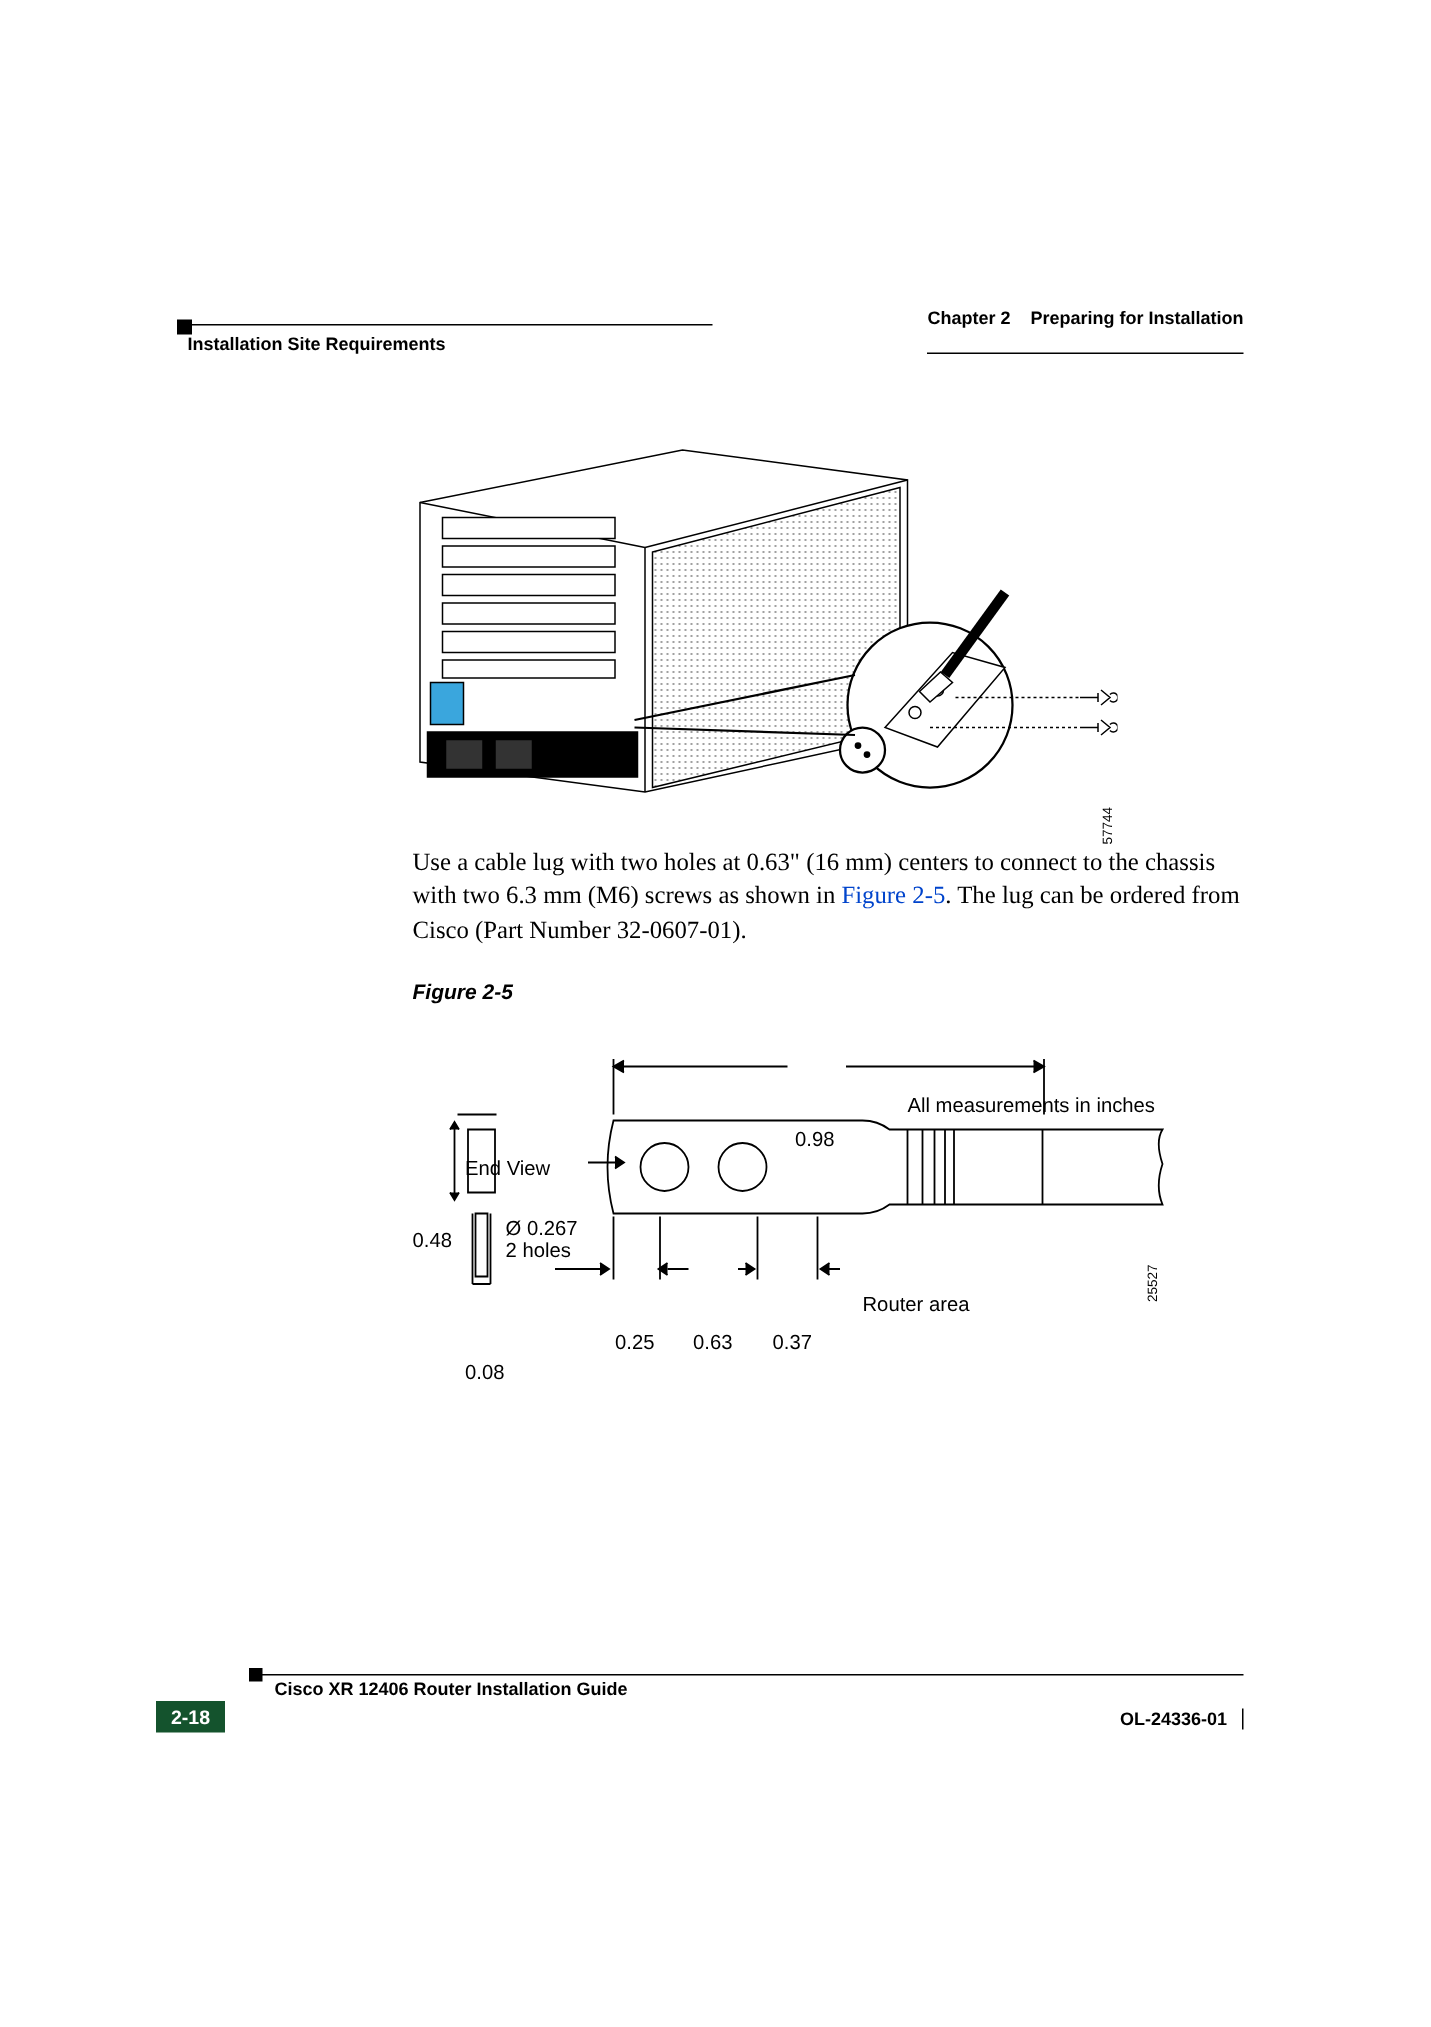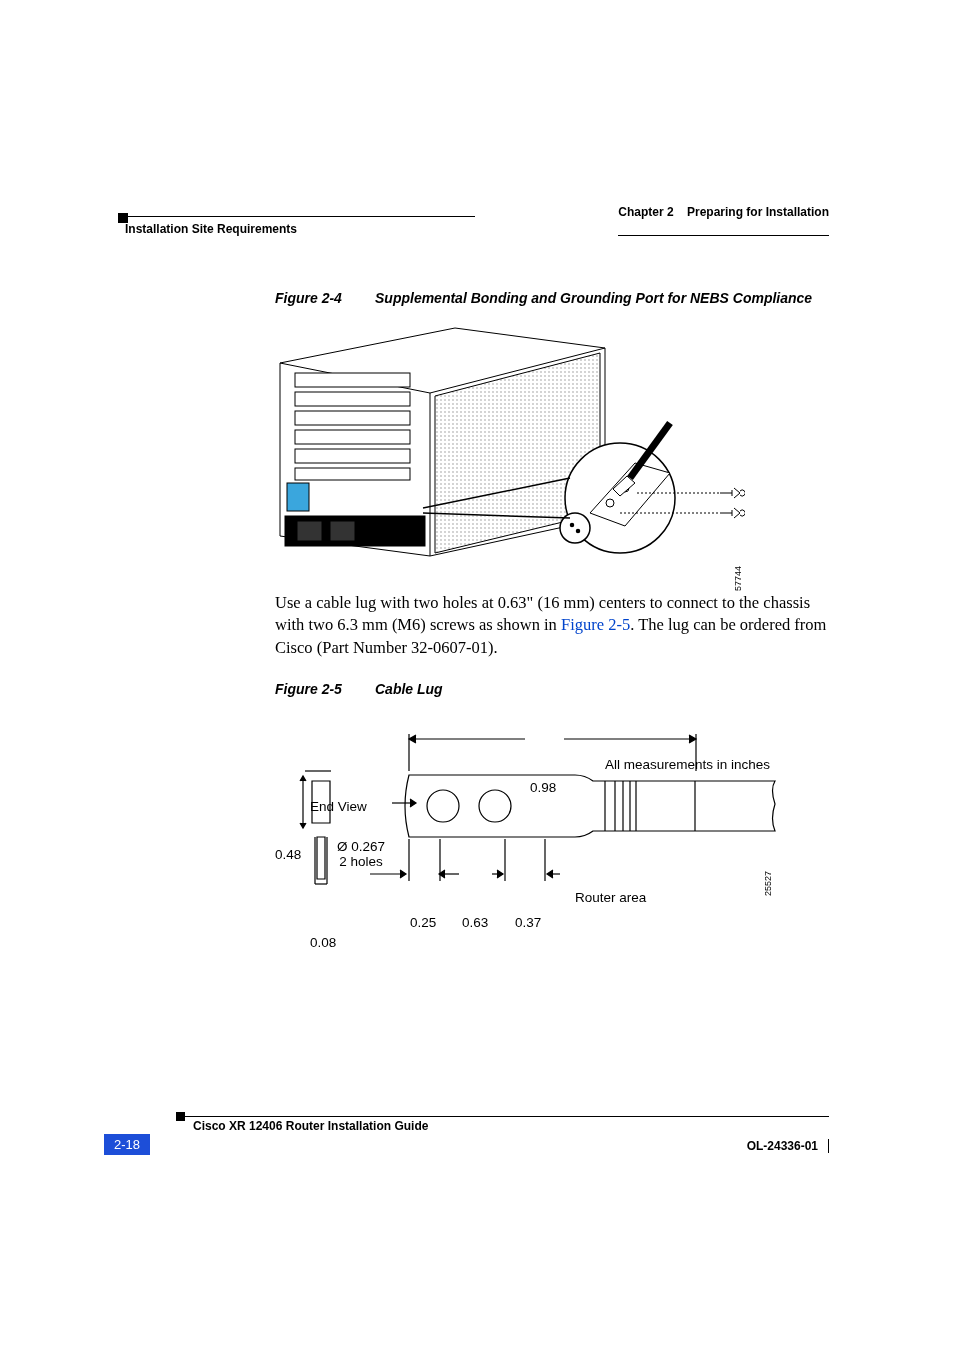--- a/index.html
+++ b/index.html
@@ -84,21 +84,21 @@
   .body-text .xref {
     color: #0044cc;
   }
   .fig5-image {
     width: 510px;
     height: 220px;
     position: relative;
   }
   .footer {
     position: absolute;
-    left: 118px;
+    left: 108px;
     right: 125px;
     bottom: 218px;
   }
   .footer-rule {
     border-top: 1.5px solid #000;
     margin-left: 60px;
   }
   .footer-title {
     font-family: Arial, Helvetica, sans-serif;
     font-weight: bold;
@@ -111,24 +111,24 @@
     top: -4px;
     left: 58px;
     width: 9px;
     height: 9px;
     background: #000;
   }
   .page-num-box {
     position: absolute;
     left: 104px;
     bottom: 196px;
-    background: #1d4ed8;
+    background: #14532d;
     color: #fff;
     font-family: Arial, Helvetica, sans-serif;
-    font-weight: normal;
+    font-weight: bold;
     font-size: 13px;
     padding: 3px 10px;
   }
   .ol-num {
     position: absolute;
     right: 125px;
     bottom: 198px;
     font-family: Arial, Helvetica, sans-serif;
     font-weight: bold;
     font-size: 12px;
@@ -157,24 +157,20 @@
   <div class="header-bullet"></div>
   <div class="header-left-rule"></div>
   <div class="header-left">Installation Site Requirements</div>
 
   <div class="header-right">
     <span>Chapter 2</span>&nbsp;&nbsp;&nbsp;&nbsp;<span>Preparing for Installation</span>
   </div>
 
   <div class="content">
 
-    <div class="fig-caption">
-      <div class="fig-num">Figure 2-4</div>
-      <div class="fig-title">Supplemental Bonding and Grounding Port for NEBS Compliance</div>
-    </div>
 
     <div class="fig-image">
       <svg width="470" height="250" viewBox="0 0 470 250">
 
         <g stroke="#000" stroke-width="1" fill="none">
 
           <polygon points="5,45 180,10 330,30 330,200 155,238 5,218" fill="#fff"></polygon>
           <line x1="155" y1="75" x2="155" y2="238"></line>
           <line x1="5" y1="45" x2="155" y2="75"></line>
           <line x1="155" y1="75" x2="330" y2="30"></line>
@@ -238,29 +234,28 @@
       </svg>
       <div class="small-id" style="right:2px; bottom:2px;">57744</div>
     </div>
 
     <div class="body-text">
       <span>Use a cable lug with two holes at 0.63" (16 mm) centers to connect to the chassis with two 6.3 mm (M6) screws as shown in </span><span class="xref">Figure 2-5</span><span>. The lug can be ordered from Cisco (Part Number 32-0607-01).</span>
     </div>
 
     <div class="fig-caption">
       <div class="fig-num">Figure 2-5</div>
-      <div class="fig-title">Cable Lug</div>
     </div>
 
     <div class="fig5-image">
       <div class="lbl" style="right:15px; top:0px;">All measurements in inches</div>
       <div class="lbl" style="left:35px; top:42px;">End View</div>
       <div class="lbl" style="left:0px; top:90px;">0.48</div>
       <div class="lbl" style="left:35px; top:178px;">0.08</div>
-      <div class="lbl" style="left:62px; top:82px; white-space:pre; text-align:center;">Ø 0.267
+      <div class="lbl" style="left:62px; top:82px; white-space:pre; ">Ø 0.267
 2 holes</div>
       <div class="lbl" style="left:255px; top:23px;">0.98</div>
       <div class="lbl" style="left:135px; top:158px;">0.25</div>
       <div class="lbl" style="left:187px; top:158px;">0.63</div>
       <div class="lbl" style="left:240px; top:158px;">0.37</div>
       <div class="lbl" style="left:300px; top:133px;">Router area</div>
 
       <svg width="510" height="220" viewBox="0 0 510 220">
         <g stroke="#000" stroke-width="1.2" fill="none">
 

